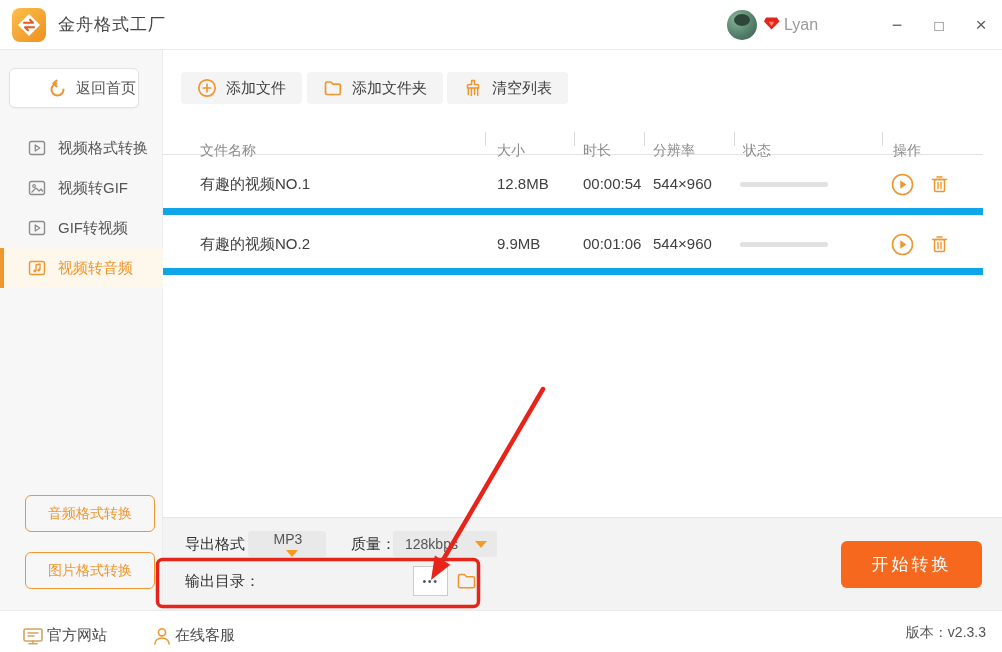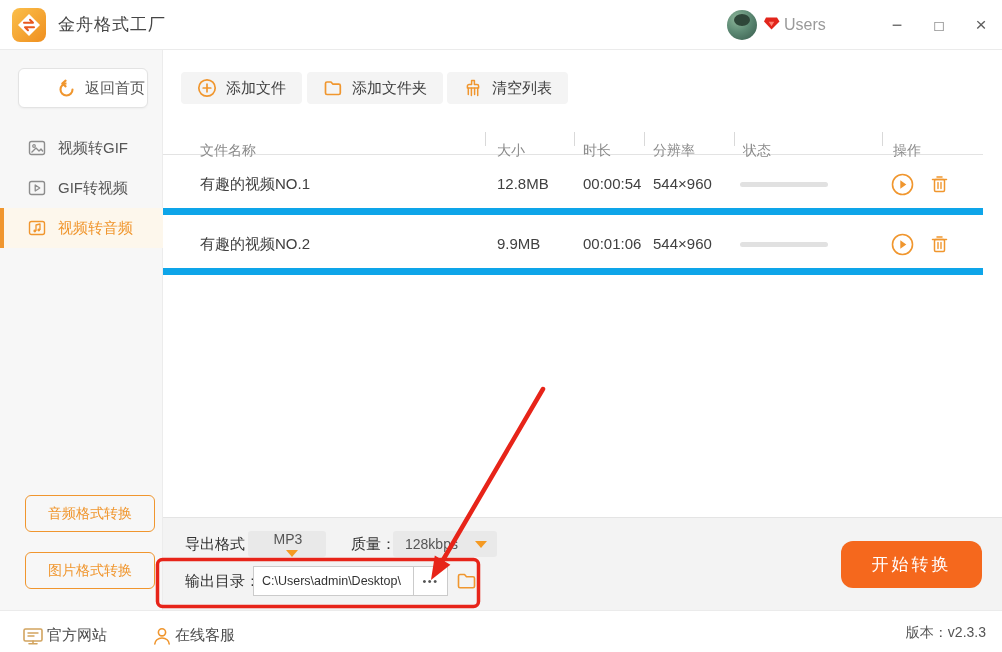--- a/index.html
+++ b/index.html
@@ -26,21 +26,21 @@
     font-size:17px; cursor:default; }
   .hamburger { display:flex; flex-direction:column; gap:4px; width:16px; }
   .hamburger span { display:block; height:2px; background:#5f5f5f; border-radius:1px; }
   .glyph-min { font-size:18px; line-height:10px; }
   .glyph-max { font-size:15px; }
   .glyph-close { font-size:19px; }
 
   
   .sidebar { position:absolute; left:0; top:50px; width:163px; height:560px;
     background:#f7f7f7; border-right:1px solid #ececec; }
-  .back-btn { position:absolute; left:18px; top:18px; width:130px; height:40px;
+  .back-btn { position:absolute; left:9px; top:18px; width:130px; height:40px;
     background:#fff; border:1px solid #e3e3e3; border-radius:6px;
     display:flex; align-items:center; justify-content:center; gap:9px;
     box-shadow:0 1px 2px rgba(0,0,0,0.04);padding-left:36px; }
   .back-btn span.lbl { font-size:15px; color:#565656; }
   .nav { position:absolute; left:0; top:78px; width:163px; }
   .nav-item { position:relative; height:40px; display:flex; align-items:center; gap:12px;
     padding-left:28px; font-size:15px; color:#565656; }
   .nav-item.active { background:#fdf7ec; color:#f0962e; }
   .nav-item.active:before { content:""; position:absolute; left:0; top:0; width:4px; height:40px;
     background:#f0962e; }
@@ -90,21 +90,21 @@
   .dd-arrow { width:0; height:0; border-left:6px solid transparent; border-right:6px solid transparent;
     border-top:7px solid #f59a23; margin-left:8px; }
   .path-field { position:absolute; left:90px; top:48px; width:163px; height:30px; background:#fff;
     border:1px solid #cbcbcb; font-size:12.5px; color:#333; line-height:28px; padding-left:8px;
     white-space:nowrap; overflow:hidden; }
   .browse-btn { position:absolute; left:250px; top:48px; width:35px; height:30px; background:#fff;
     border:1px solid #cbcbcb; color:#555; font-size:11px; letter-spacing:1.5px;
     display:flex; align-items:center; justify-content:center; }
   .folder-btn { position:absolute; left:293px; top:52px; width:22px; height:22px; }
   .start-btn { position:absolute; left:678px; top:23px; width:141px; height:47px;
-    background:#f5681d; border-radius:12px; color:#fff; font-size:17px; letter-spacing:3px;
+    background:#f5681d; border-radius:6px; color:#fff; font-size:17px; letter-spacing:3px;
     display:flex; align-items:center; justify-content:center; }
 
   
   .footer { position:absolute; left:0; top:610px; width:1002px; height:42px;
     background:#fff; border-top:1px solid #ebebeb; }
   .foot-link { position:absolute; top:15px; height:42px; display:flex; align-items:flex-start; gap:3px;
     font-size:15px; color:#4c4c4c; }
   .fl-site { left:22px; }
   .fl-support { left:152px; }
   .version { position:absolute; right:16px; top:0; line-height:42px; font-size:14px; color:#555; }
@@ -133,21 +133,21 @@
       <path d="M12 14.7 h9 m0 0 l-3 -3" stroke="#e8581f" stroke-width="2" fill="none" stroke-linecap="round" stroke-linejoin="round"></path>
       <path d="M22 19.3 h-9 m0 0 l3 3" stroke="#e8581f" stroke-width="2" fill="none" stroke-linecap="round" stroke-linejoin="round"></path>
     </svg>
     <div class="app-title">金舟格式工厂</div>
 
     <div class="avatar"></div>
     <svg class="vip-icon icon" width="17" height="15" viewBox="0 0 17 15">
       <path d="M3 1.5 h11 l2.5 4 L8.5 13.5 L1 5.5 Z" fill="#e2251b"></path>
       <path d="M5.7 5.8 l2.8 4.4 2.8 -4.4 z" fill="#ff8273"></path>
     </svg>
-    <div class="username">Users</div>
+    <div class="username">Lyan</div>
 
     <div class="win-controls">
       <div class="win-btn hamburger">
           <span></span>
           <span></span>
           <span></span>
         </div>
       <div class="win-btn glyph-min">−</div>
       <div class="win-btn glyph-max">□</div>
       <div class="win-btn glyph-close">×</div>
@@ -157,20 +157,27 @@
   <aside class="sidebar">
     <div class="back-btn">
       <svg class="icon" width="19" height="19" viewBox="0 0 19 19">
         <path d="M15.5 10.5 A6 6 0 1 1 9.5 4.5 H5.8" fill="none" stroke="#f0962e" stroke-width="2.1" stroke-linecap="round"></path>
         <path d="M8.6 1.6 L5.3 4.5 L8.6 7.4" fill="none" stroke="#f0962e" stroke-width="2.1" stroke-linecap="round" stroke-linejoin="round"></path>
       </svg>
       <span class="lbl">返回首页</span>
     </div>
 
     <nav class="nav">
+      <div class="nav-item">
+        <svg class="icon" width="18" height="18" viewBox="0 0 18 18">
+          <rect x="1.5" y="2.5" width="15" height="13" rx="2" fill="none" stroke="#8d8d8d" stroke-width="1.4"></rect>
+          <path d="M7.2 6 L11.8 9 L7.2 12 Z" fill="none" stroke="#8d8d8d" stroke-width="1.3" stroke-linejoin="round"></path>
+        </svg>
+        <span>视频格式转换</span>
+      </div>
       <div class="nav-item">
         <svg class="icon" width="18" height="18" viewBox="0 0 18 18">
           <rect x="1.5" y="2.5" width="15" height="13" rx="2" fill="none" stroke="#8d8d8d" stroke-width="1.4"></rect>
           <circle cx="6" cy="7" r="1.3" fill="none" stroke="#8d8d8d" stroke-width="1.2"></circle>
           <path d="M3.5 13.5 L8 9 L11 12 L13 10 L15 12.5" fill="none" stroke="#8d8d8d" stroke-width="1.3" stroke-linejoin="round"></path>
         </svg>
         <span>视频转GIF</span>
       </div>
       <div class="nav-item">
         <svg class="icon" width="18" height="18" viewBox="0 0 18 18">
@@ -279,21 +286,20 @@
       <i class="dd-arrow"></i>
     </div>
 
     <div class="bp-label lab-quality">质量：</div>
     <div class="dropdown dd-quality">
       <span>128kbps</span>
       <i class="dd-arrow"></i>
     </div>
 
     <div class="bp-label lab-output">输出目录：</div>
-    <div class="path-field">C:\Users\admin\Desktop\</div>
     <div class="browse-btn">•••</div>
     <svg class="folder-btn icon" viewBox="0 0 22 22">
       <path d="M2.5 6 a1.5 1.5 0 0 1 1.5 -1.5 h4.5 l2 2.2 h6.5 a1.5 1.5 0 0 1 1.5 1.5 v8 a1.5 1.5 0 0 1 -1.5 1.5 H4 a1.5 1.5 0 0 1 -1.5 -1.5 Z" fill="none" stroke="#f0962e" stroke-width="1.6" stroke-linejoin="round"></path>
     </svg>
 
     <div class="start-btn">
       <span>开始转换</span>
     </div>
   </section>
 

